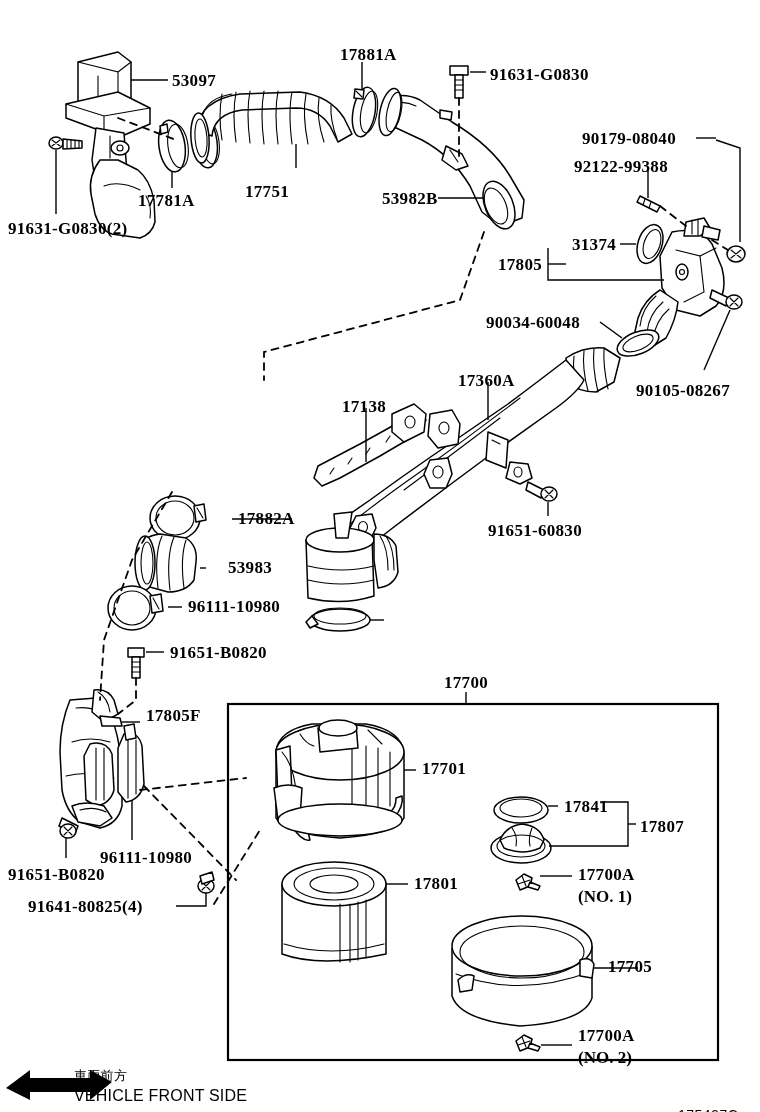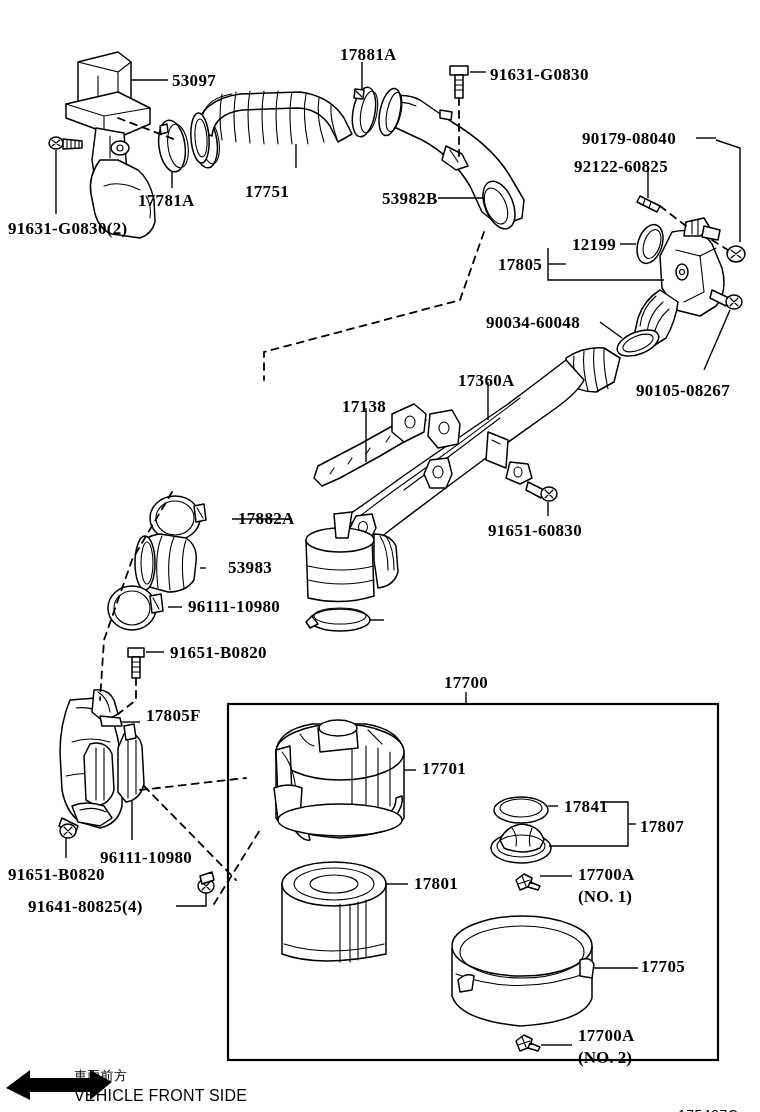--- a/index.html
+++ b/index.html
@@ -388,22 +388,22 @@
 </svg>
 
 <div class="lbl" style="left:172px;top:72px;">53097</div>
 <div class="lbl" style="left:340px;top:46px;">17881A</div>
 <div class="lbl" style="left:490px;top:66px;">91631-G0830</div>
 <div class="lbl" style="left:138px;top:192px;">17781A</div>
 <div class="lbl" style="left:245px;top:183px;">17751</div>
 <div class="lbl" style="left:8px;top:220px;">91631-G0830(2)</div>
 <div class="lbl" style="left:382px;top:190px;">53982B</div>
 <div class="lbl" style="left:582px;top:130px;">90179-08040</div>
-<div class="lbl" style="left:574px;top:158px;">92122-60825</div>
-<div class="lbl" style="left:572px;top:236px;">12199</div>
+<div class="lbl" style="left:574px;top:158px;">92122-99388</div>
+<div class="lbl" style="left:572px;top:236px;">31374</div>
 <div class="lbl" style="left:498px;top:256px;">17805</div>
 <div class="lbl" style="left:486px;top:314px;">90034-60048</div>
 <div class="lbl" style="left:636px;top:382px;">90105-08267</div>
 <div class="lbl" style="left:458px;top:372px;">17360A</div>
 <div class="lbl" style="left:342px;top:398px;">17138</div>
 <div class="lbl" style="left:488px;top:522px;">91651-60830</div>
 <div class="lbl" style="left:238px;top:510px;">17882A</div>
 <div class="lbl" style="left:212px;top:559px;margin-left:16px;">53983</div>
 <div class="lbl" style="left:188px;top:598px;">96111-10980</div>
 <div class="lbl" style="left:170px;top:644px;">91651-B0820</div>
@@ -411,21 +411,21 @@
 <div class="lbl" style="left:100px;top:849px;">96111-10980</div>
 <div class="lbl" style="left:8px;top:866px;">91651-B0820</div>
 <div class="lbl" style="left:28px;top:898px;">91641-80825(4)</div>
 <div class="lbl" style="left:444px;top:674px;">17700</div>
 <div class="lbl" style="left:422px;top:760px;">17701</div>
 <div class="lbl" style="left:564px;top:798px;">17841</div>
 <div class="lbl" style="left:640px;top:818px;">17807</div>
 <div class="lbl" style="left:578px;top:866px;">17700A</div>
 <div class="lbl sub" style="left:578px;top:888px;">(NO. 1)</div>
 <div class="lbl" style="left:414px;top:875px;">17801</div>
-<div class="lbl" style="left:641px;top:958px;">17705</div>
+<div class="lbl" style="left:608px;top:958px;">17705</div>
 <div class="lbl" style="left:578px;top:1027px;">17700A</div>
 <div class="lbl sub" style="left:578px;top:1049px;">(NO. 2)</div>
 
 <div class="lbl jp" style="left:74px;top:1069px;">車両前方</div>
 <div class="lbl front" style="left:74px;top:1088px;">VEHICLE FRONT SIDE</div>
 <div class="lbl code" style="left:678px;top:1084px;">175497C</div>
 
 </div>
 
 </body></html>

